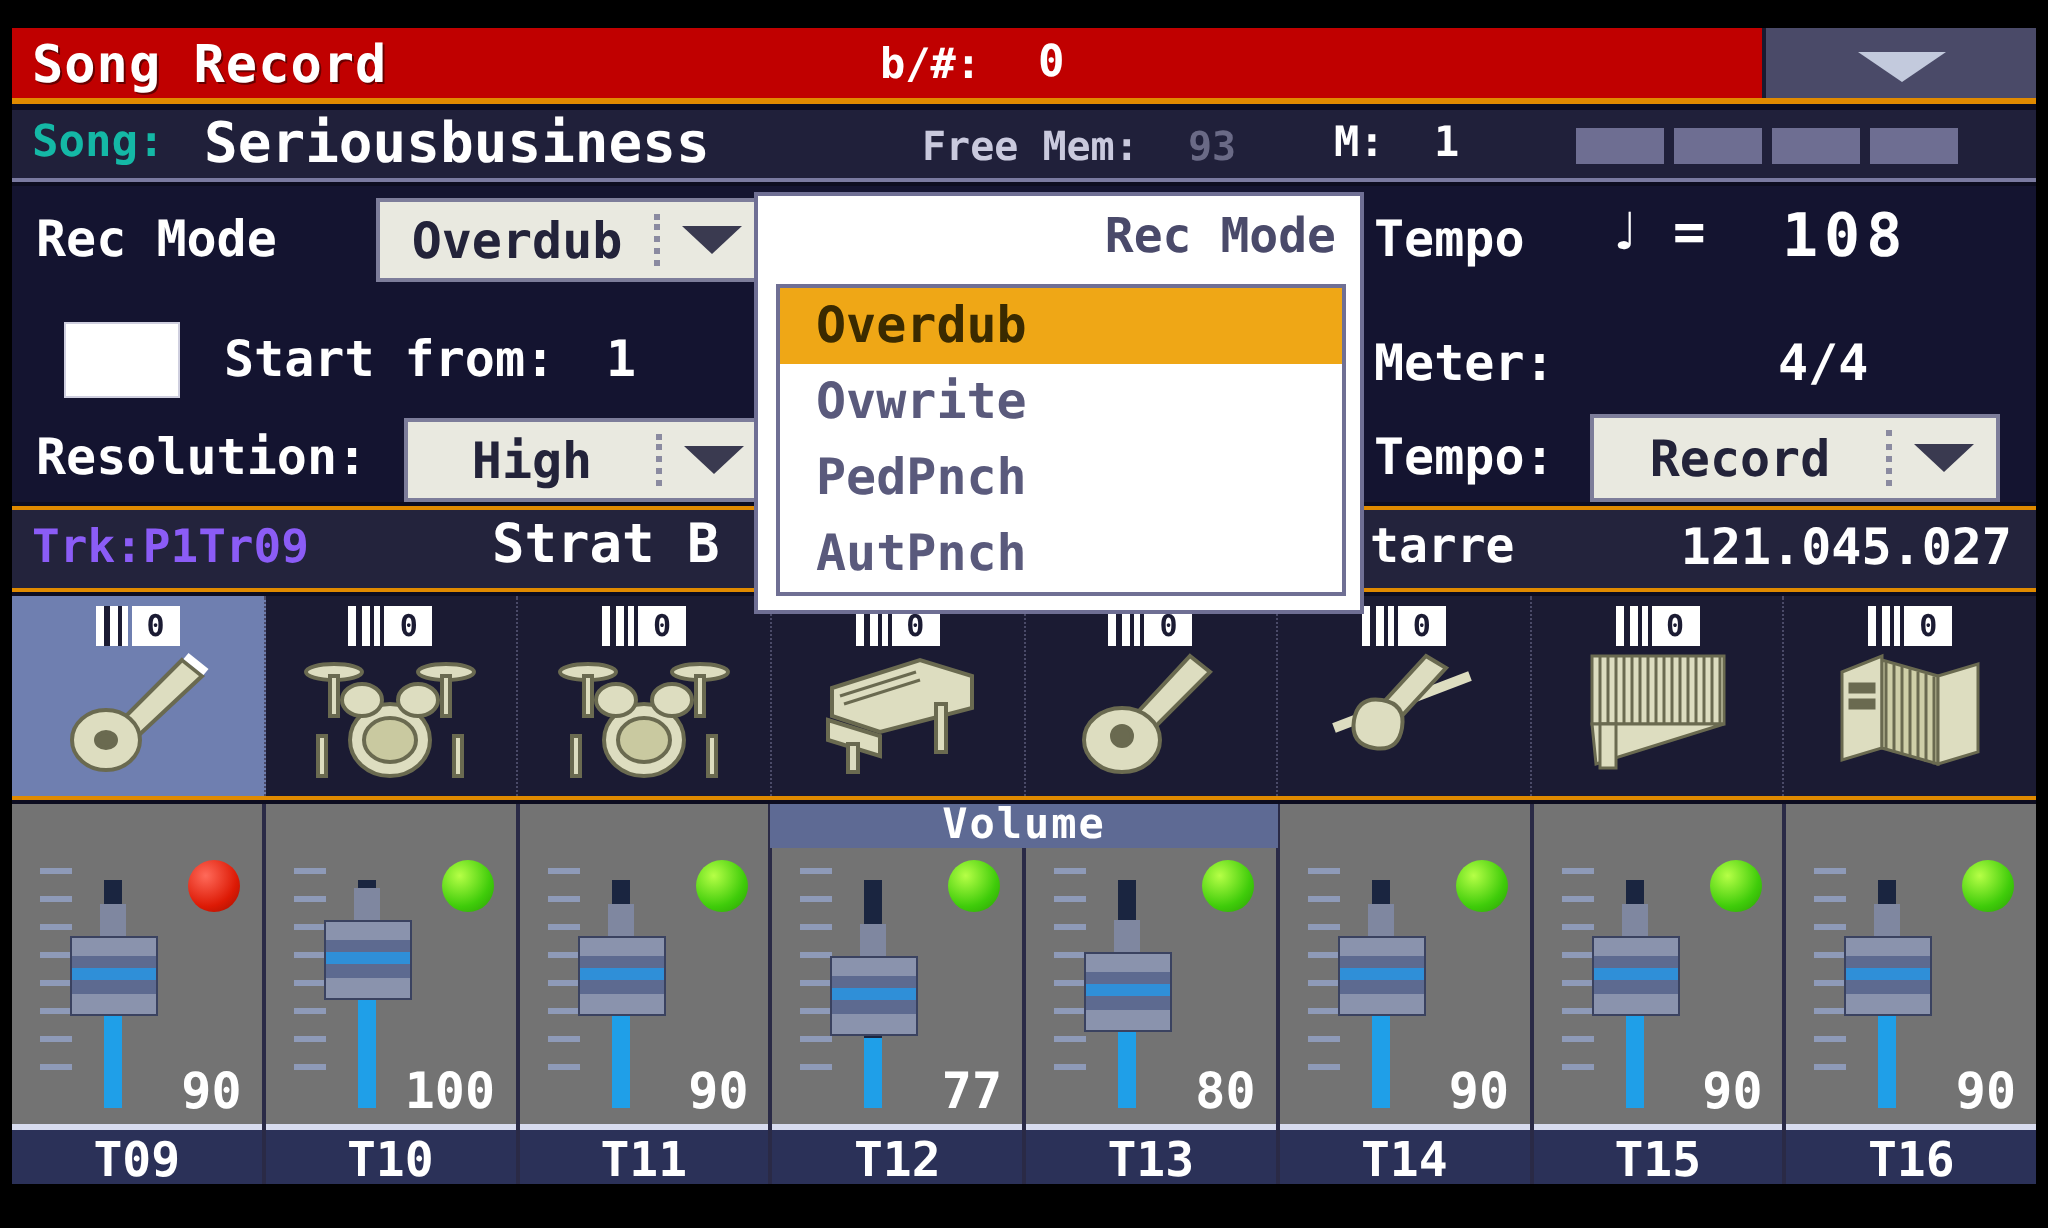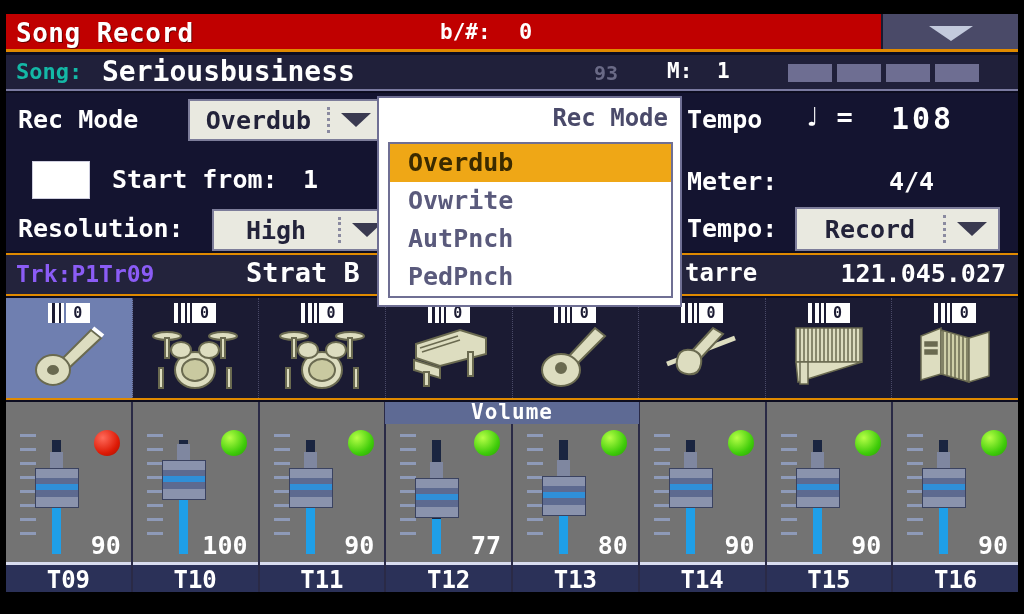--- a/index.html
+++ b/index.html
@@ -199,20 +199,21 @@
       <div id="bsharp-label">b/#:</div>
       <div id="bsharp-value">0</div>
       <div id="page-menu-btn">
         <span class="caret"></span>
       </div>
     </div>
 
     <div id="songrow">
       <div id="song-label">Song:</div>
       <div id="song-name">Seriousbusiness</div>
+      <div id="freemem-label">Free Mem:</div>
       <div id="freemem-value">93</div>
       <div id="m-label">M:</div>
       <div id="m-value">1</div>
       <div id="beatboxes">
           <span class="beatbox"></span>
           <span class="beatbox"></span>
           <span class="beatbox"></span>
           <span class="beatbox"></span>
         </div>
     </div>
@@ -225,21 +226,21 @@
         <span class="cbtn">
             <i></i>
           </span>
       </div>
 
       <div id="chk-startfrom"></div>
       <div class="lbl" style="left:106px; top:72px;">Start from:</div>
       <div class="val" style="left:297px; top:72px;">1</div>
 
       <div class="lbl" style="left:12px; top:121px;">Resolution:</div>
-      <div class="combo" style="left:196px; top:116px; width:183px; height:42px;margin-left:10px;">
+      <div class="combo" style="left:196px; top:116px; width:183px; height:42px;">
         <span class="ctext">High</span>
         <span class="cdiv"></span>
         <span class="cbtn">
             <i></i>
           </span>
       </div>
 
       <div class="lbl" style="left:681px; top:12px;">Tempo</div>
       <div class="lbl" style="left:798px; top:8px; font-size:27px;">♩ =</div>
       <div class="val" style="left:885px; top:8px; font-size:30px; letter-spacing:3px;">108</div>
@@ -255,22 +256,22 @@
             <i></i>
           </span>
       </div>
     </div>
 
     <div id="popup">
       <div id="popup-title">Rec Mode</div>
       <div id="popup-list">
           <div class="popitem sel">Overdub</div>
           <div class="popitem">Ovwrite</div>
+          <div class="popitem">PedPnch</div>
           <div class="popitem">AutPnch</div>
-          <div class="popitem">PedPnch</div>
         </div>
     </div>
 
     <div id="trkinfo">
       <div id="trk-id">Trk:P1Tr09</div>
       <div id="trk-name">Strat B</div>
       <div id="trk-name2">tarre</div>
       <div id="trk-pos">121.045.027</div>
     </div>
 

